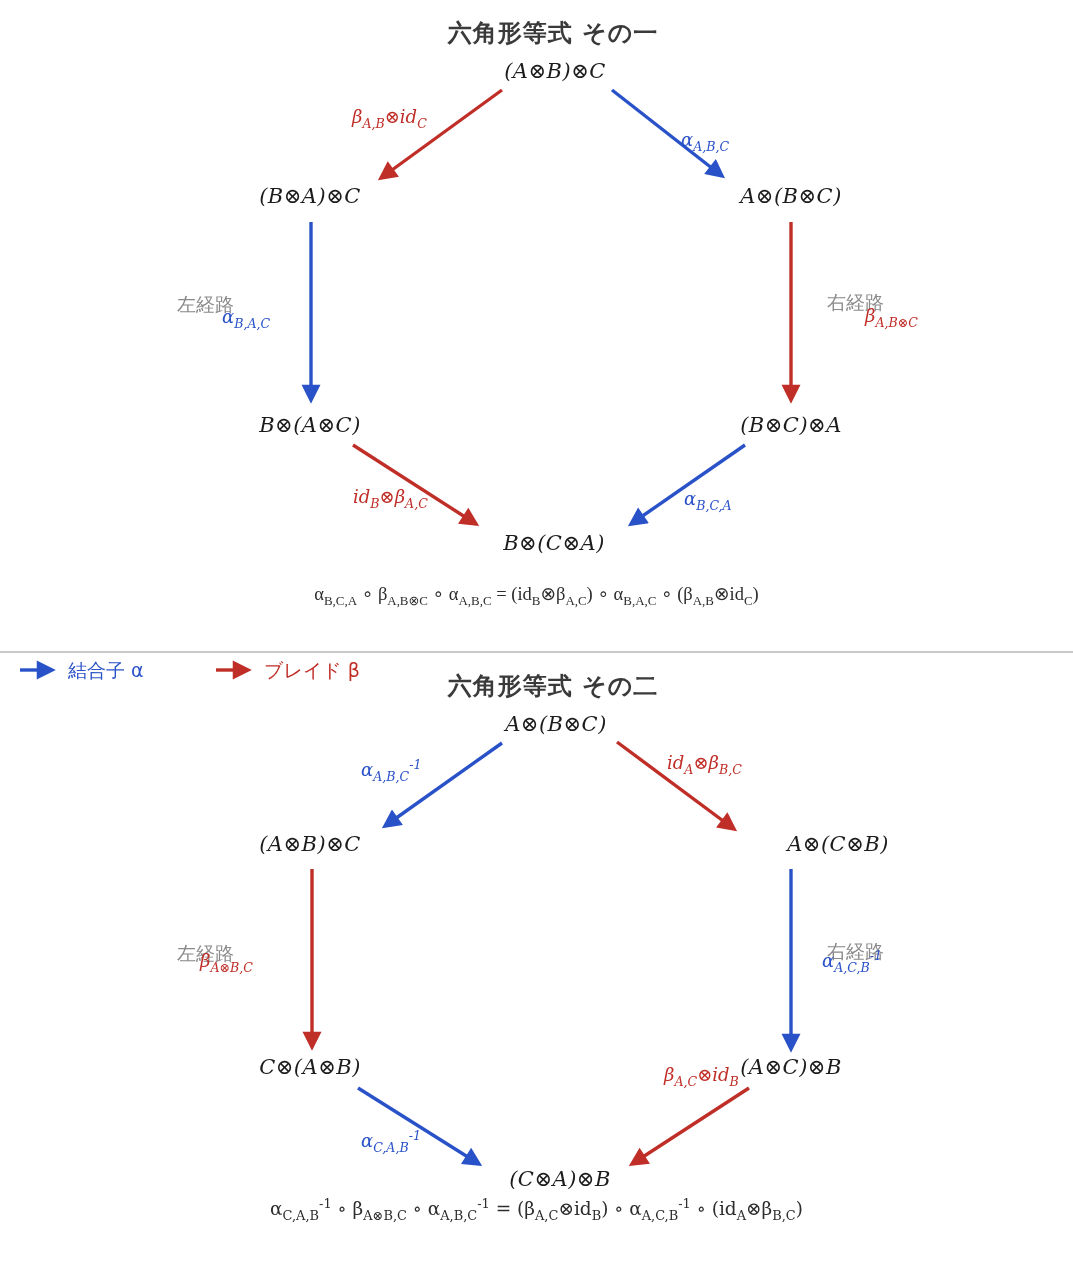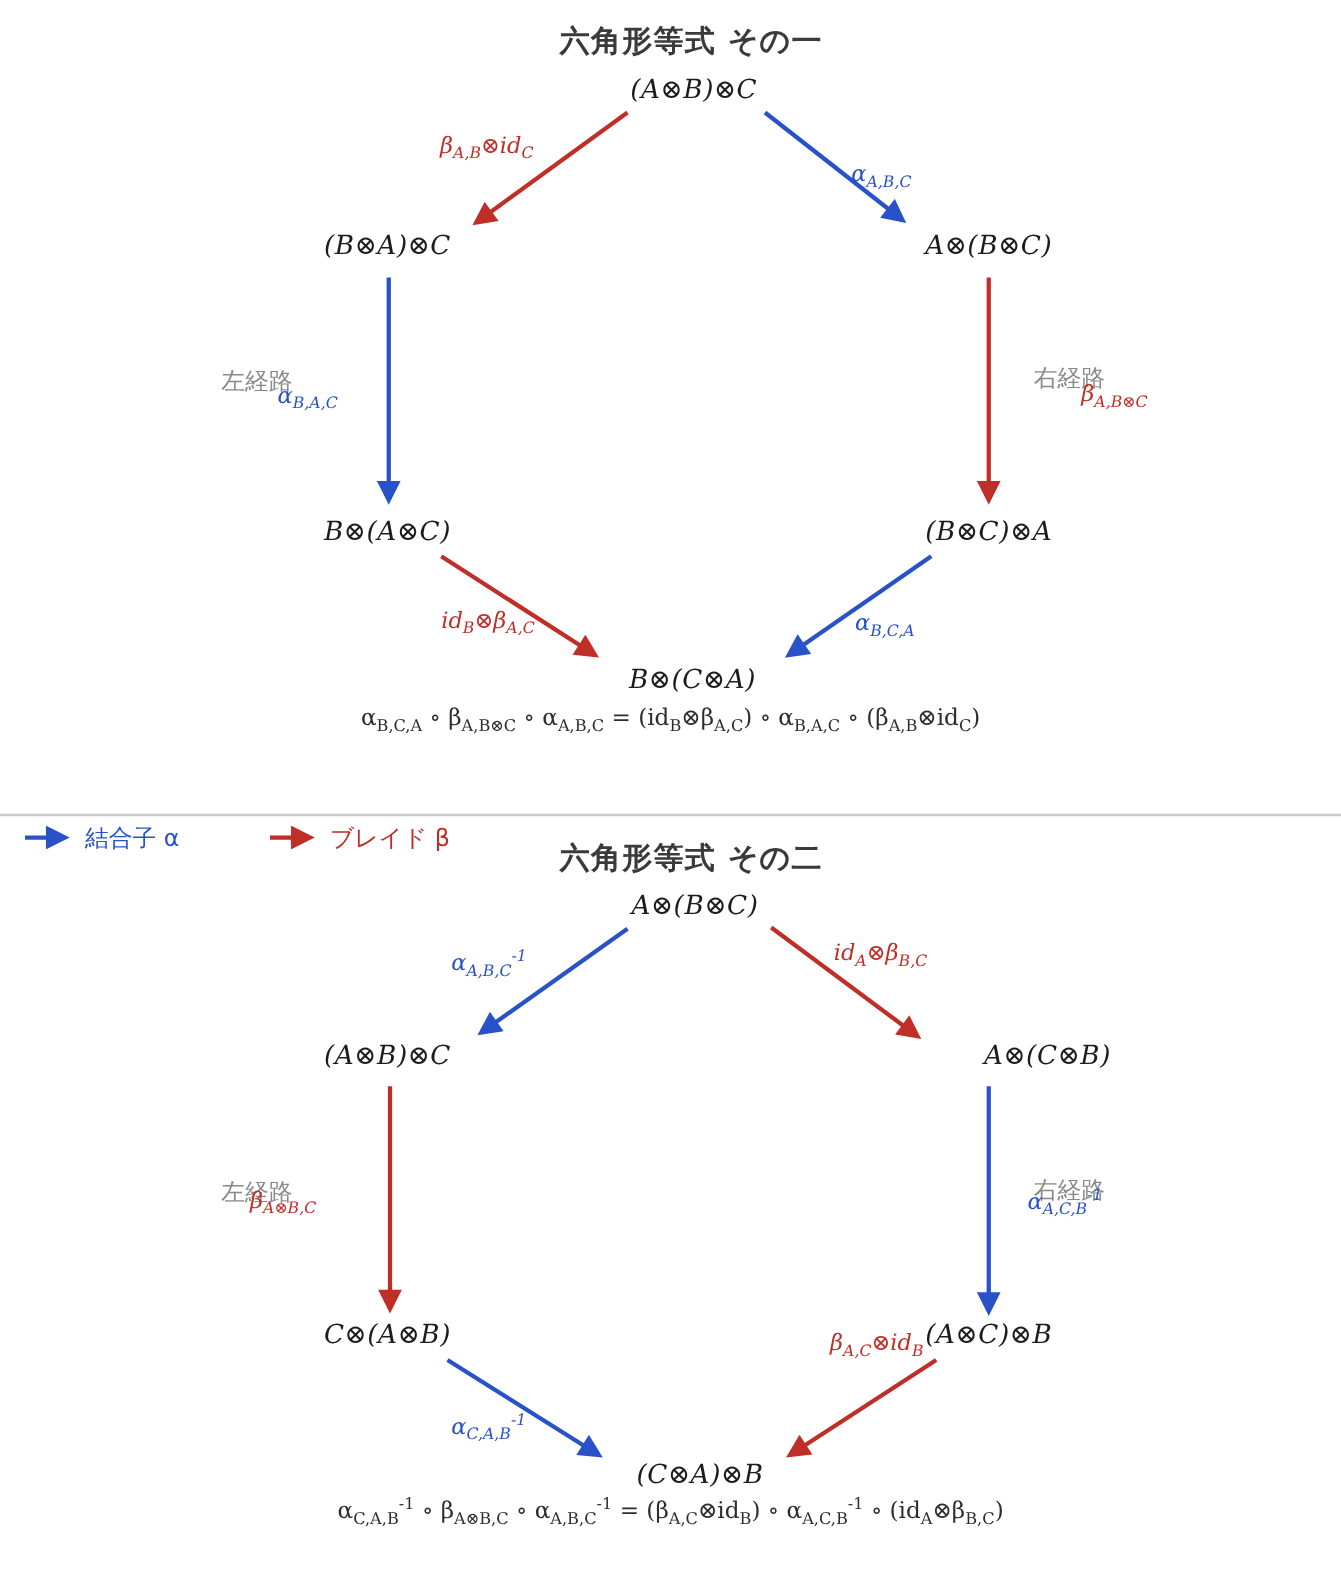--- a/index.html
+++ b/index.html
@@ -91,21 +91,21 @@
 
   <div class="abs path-label" style="left:177px;top:292px;">左経路</div>
   <div class="abs lbl edge-label blue" style="left:222px;top:306px;">α<sub>B,A,C</sub></div>
 
   <div class="abs path-label" style="left:827px;top:290px;">右経路</div>
   <div class="abs lbl edge-label red" style="left:831px;top:305px;margin-left:34px;">β<sub>A,B⊗C</sub></div>
 
   <div class="abs lbl edge-label red" style="left:353px;top:486px;">id<sub>B</sub>⊗β<sub>A,C</sub></div>
   <div class="abs lbl edge-label blue" style="left:684px;top:488px;">α<sub>B,C,A</sub></div>
 
-  <div class="abs equation" style="top:564px;">α<sub>B,C,A</sub> ∘ β<sub>A,B⊗C</sub> ∘ α<sub>A,B,C</sub> = (id<sub>B</sub>⊗β<sub>A,C</sub>) ∘ α<sub>B,A,C</sub> ∘ (β<sub>A,B</sub>⊗id<sub>C</sub>)</div>
+  <div class="abs equation" style="top:583px;font-family:Liberation Serif, serif;">α<sub>B,C,A</sub> ∘ β<sub>A,B⊗C</sub> ∘ α<sub>A,B,C</sub> = (id<sub>B</sub>⊗β<sub>A,C</sub>) ∘ α<sub>B,A,C</sub> ∘ (β<sub>A,B</sub>⊗id<sub>C</sub>)</div>
 
   <div class="abs divider" style="top:651px;"></div>
   <div class="abs legend-label blue" style="left:68px;top:658px;">結合子 α</div>
   <div class="abs legend-label red" style="left:264px;top:658px;">ブレイド β</div>
 
   <div class="abs lbl title" style="left:553px;top:670px;">六角形等式 その二</div>
 
   <div class="abs lbl node" style="left:556px;top:712px;">A⊗(B⊗C)</div>
   <div class="abs lbl node" style="left:310px;top:832px;">(A⊗B)⊗C</div>
   <div class="abs lbl node" style="left:791px;top:832px;margin-left:47px;">A⊗(C⊗B)</div>

